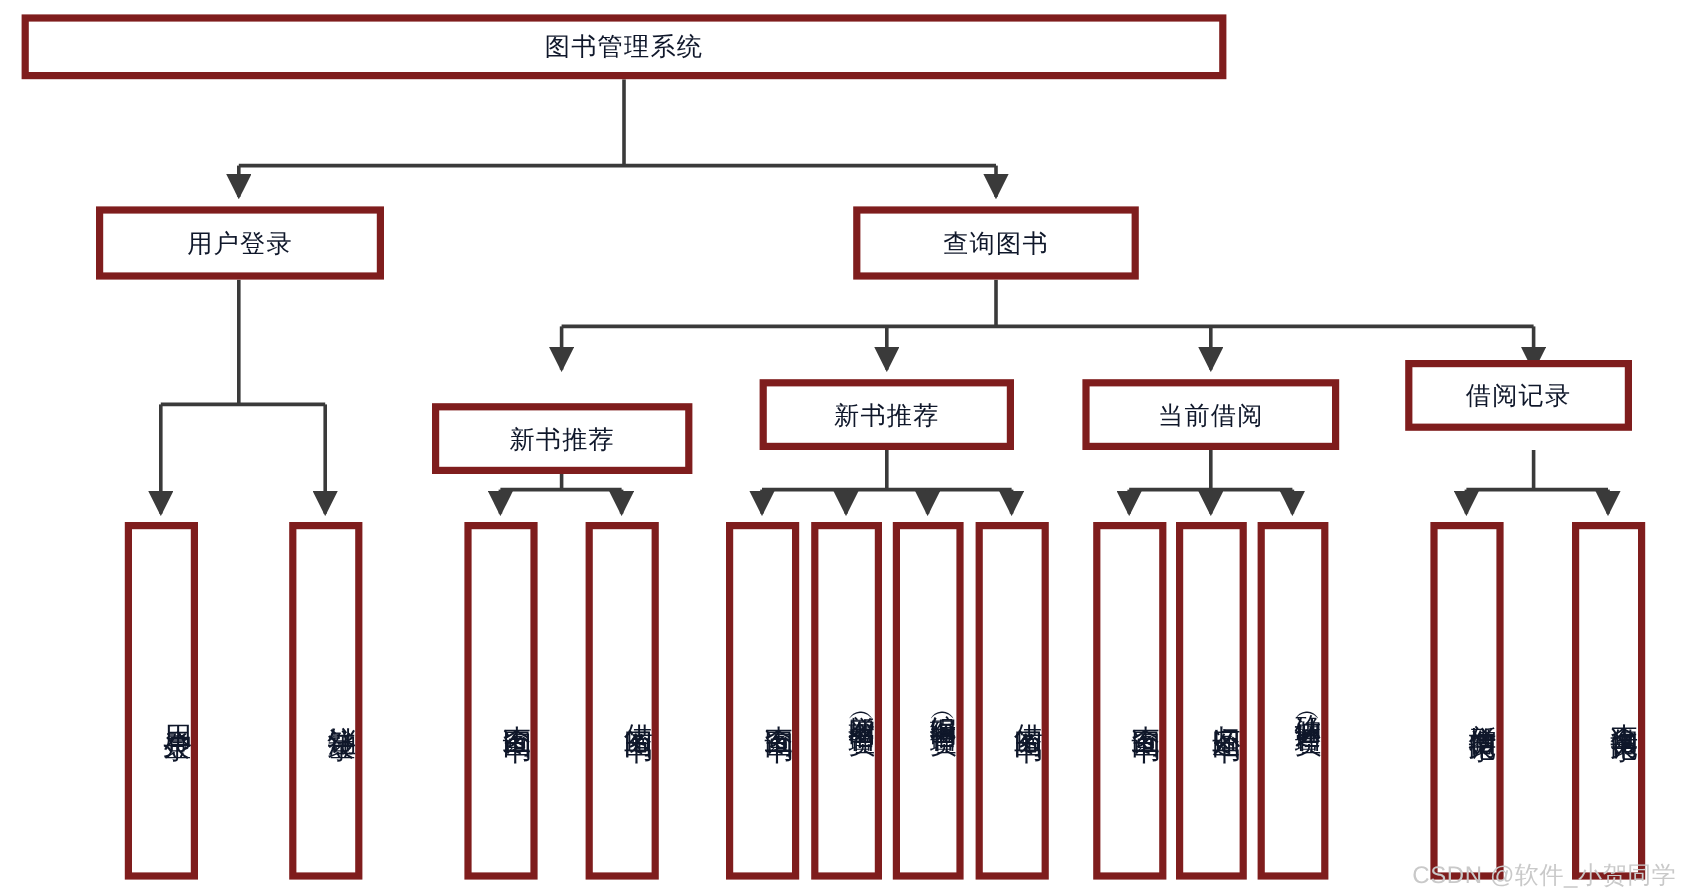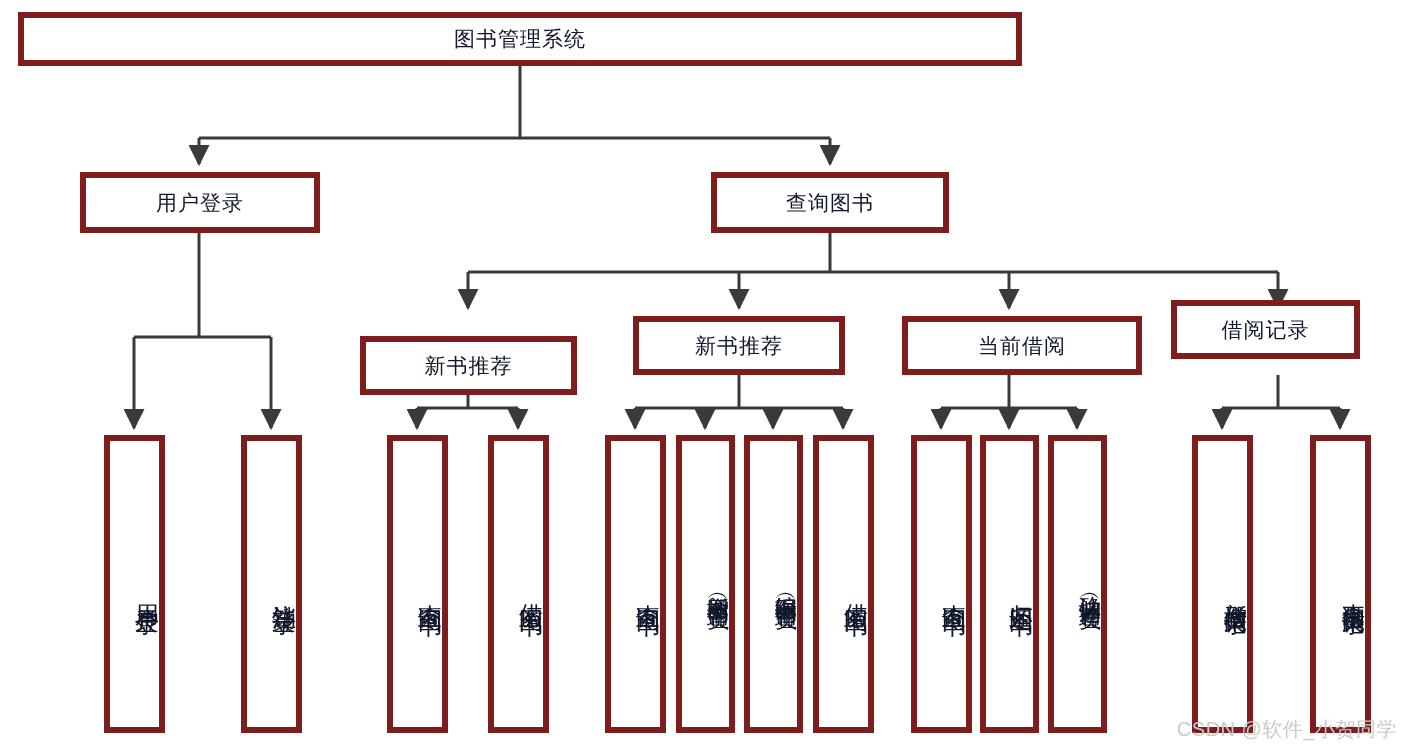--- a/index.html
+++ b/index.html
@@ -139,21 +139,21 @@
   </div>
 
   <div class="node horizontal" style="left:360px; top:316px; width:217px; height:59px;margin-top:20px;">
     <span class="node-label">新书推荐</span>
   </div>
 
   <div class="node horizontal" style="left:633px; top:316px; width:212px; height:59px;">
     <span class="node-label">新书推荐</span>
   </div>
 
-  <div class="node horizontal" style="left:902px; top:316px; width:240px; height:59px;">
+  <div class="node horizontal" style="left:902px; top:316px; width:214px; height:59px;">
     <span class="node-label">当前借阅</span>
   </div>
 
   <div class="node horizontal" style="left:1171px; top:300px; width:189px; height:59px;">
     <span class="node-label">借阅记录</span>
   </div>
 
   <div class="node vertical" style="left:104px; top:435px; width:61px; height:298px;">
     <span class="node-label">用户登录</span>
   </div>

